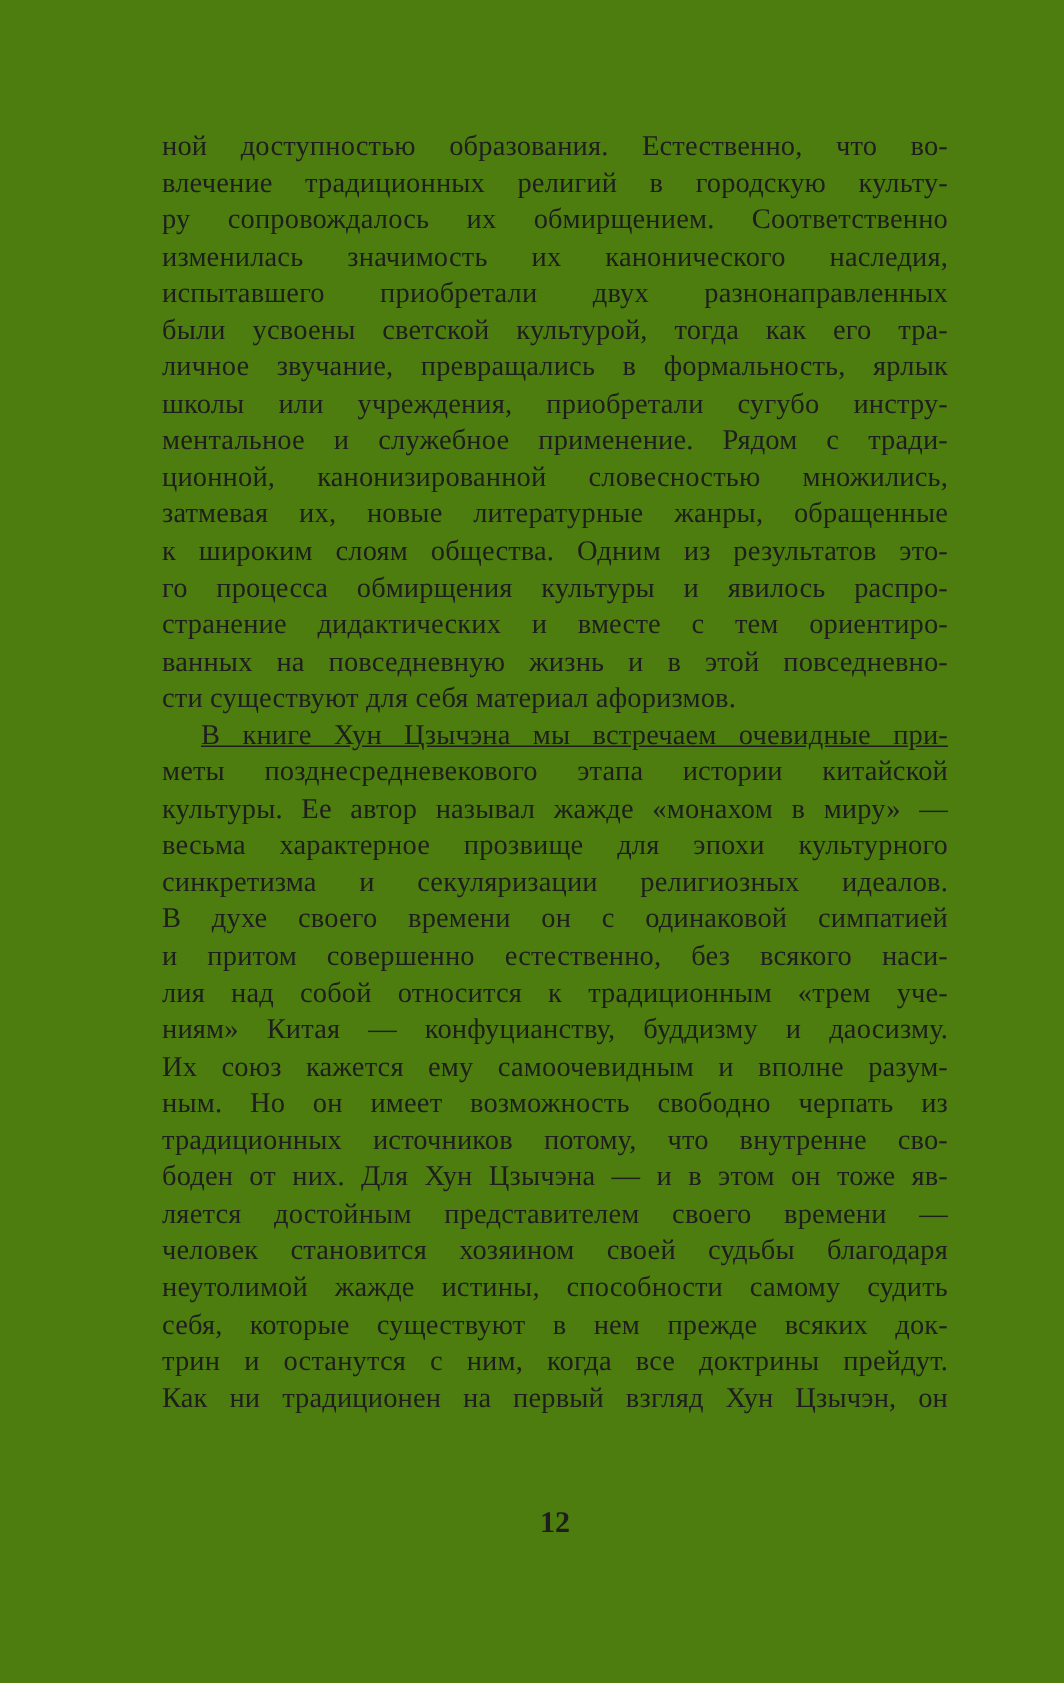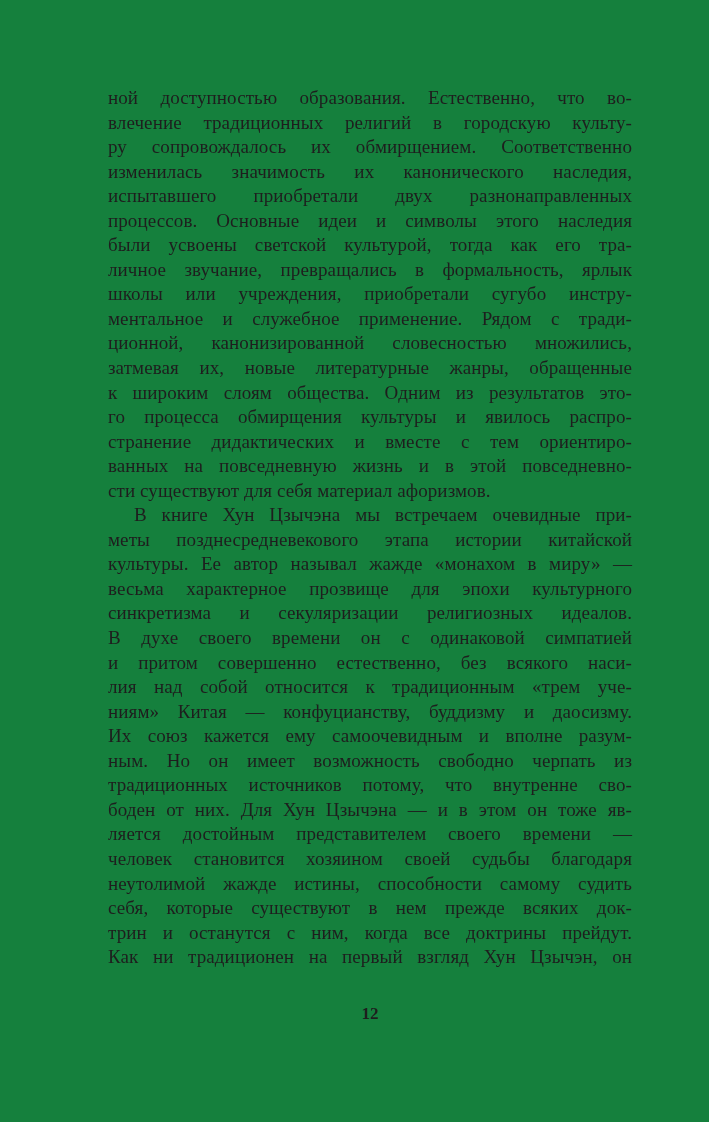--- a/index.html
+++ b/index.html
@@ -13,21 +13,21 @@
     font-family: "Liberation Serif", serif;
     position: relative;
     overflow: hidden;
   }
   .page {
     position: absolute;
     left: 0;
     top: 0;
     width: 709px;
     height: 1122px;
-    background: #15803d;
+    background: #4d7c0f;
   }
   .text-block {
     position: absolute;
     left: 108px;
     top: 86px;
     width: 524px;
     color: #1e1e1e;
   }
   .line {
     font-size: 19px;
@@ -35,43 +35,43 @@
     letter-spacing: 0.1px;
     text-align: justify;
     text-align-last: justify;
     white-space: normal;
   }
   .line.unjustified-last {
     text-align-last: left;
   }
   .line.indent {
     text-indent: 26px;
+    text-decoration: underline;
   }
   .page-number {
     position: absolute;
     top: 1004px;
     left: 108px;
     width: 524px;
     text-align: center;
-    font-size: 17px;
+    font-size: 20px;
     font-weight: bold;
     color: #1e1e1e;
   }
 </style>
 </head>
 <body>
 
 <div class="page">
   <div class="text-block" id="text-block">
       <div class="line">ной доступностью образования. Естественно, что во-</div>
       <div class="line">влечение традиционных религий в городскую культу-</div>
       <div class="line">ру сопровождалось их обмирщением. Соответственно</div>
       <div class="line">изменилась значимость их канонического наследия,</div>
       <div class="line">испытавшего приобретали двух разнонаправленных</div>
-      <div class="line">процессов. Основные идеи и символы этого наследия</div>
       <div class="line">были усвоены светской культурой, тогда как его тра-</div>
       <div class="line">личное звучание, превращались в формальность, ярлык</div>
       <div class="line">школы или учреждения, приобретали сугубо инстру-</div>
       <div class="line">ментальное и служебное применение. Рядом с тради-</div>
       <div class="line">ционной, канонизированной словесностью множились,</div>
       <div class="line">затмевая их, новые литературные жанры, обращенные</div>
       <div class="line">к широким слоям общества. Одним из результатов это-</div>
       <div class="line">го процесса обмирщения культуры и явилось распро-</div>
       <div class="line">странение дидактических и вместе с тем ориентиро-</div>
       <div class="line">ванных на повседневную жизнь и в этой повседневно-</div>

